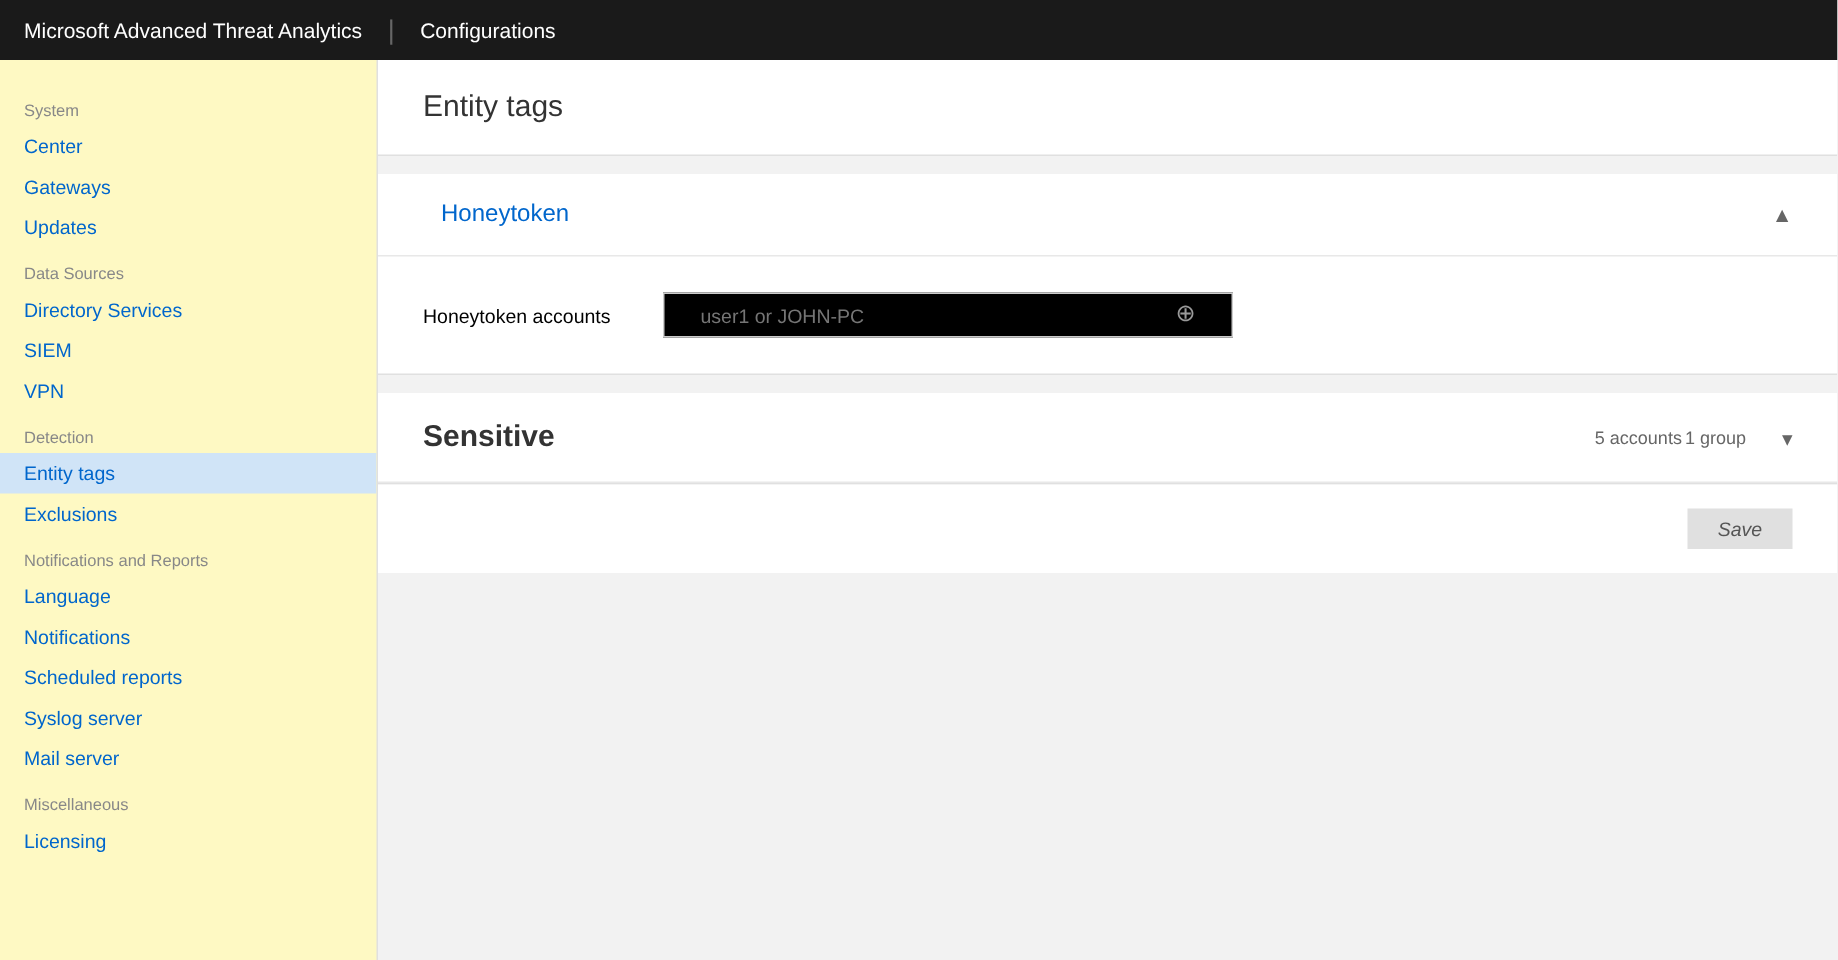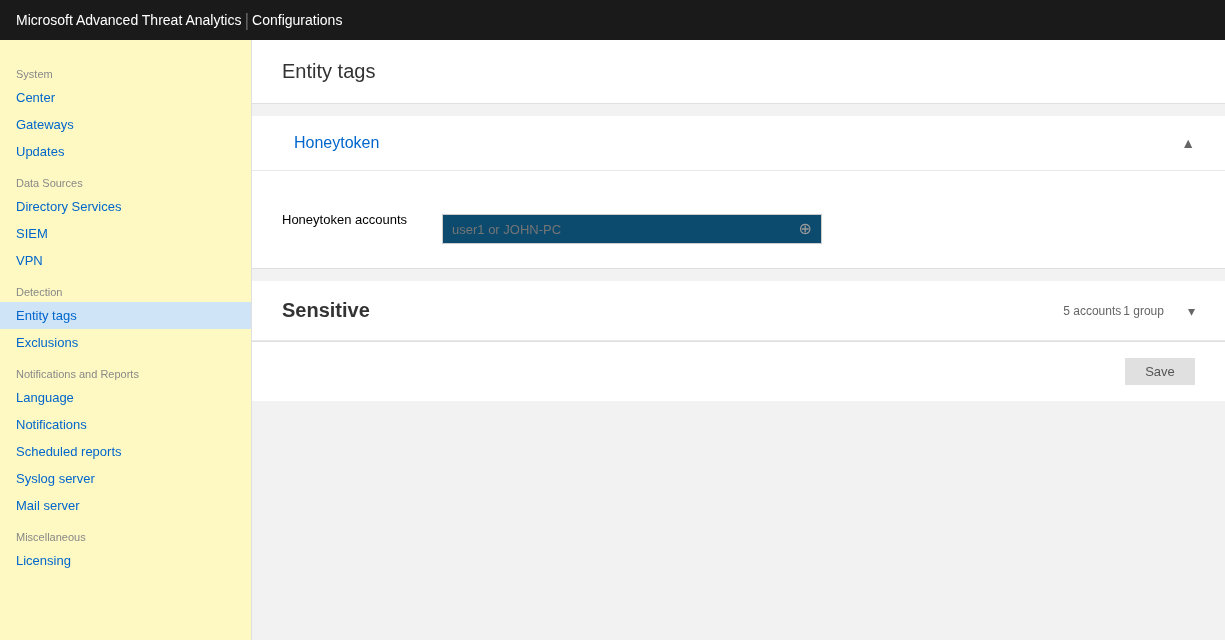--- a/index.html
+++ b/index.html
@@ -6,21 +6,21 @@
     body { font-family: 'Segoe UI', Arial, sans-serif; font-size: 13px; background: #f2f2f2; color: #333; }
 
     
     .topbar {
       background: #1a1a1a;
       color: #fff;
       height: 40px;
       display: flex;
       align-items: center;
       padding: 0 16px;
-      gap: 3px;
+      gap: 17px;
     }
     .topbar-title { font-size: 14px; font-weight: 400; }
     .topbar-divider { color: #666; font-size: 18px; }
     .topbar-section { font-size: 14px; color: #fff; }
 
     
     .layout { display: flex; height: calc(640px - 40px); }
 
     
     .sidebar {
@@ -111,25 +111,24 @@
     }
     .field-label {
       font-size: 13px;
       color: #000000;
       min-width: 140px;
     }
     .field-input-wrapper {
       display: flex;
       align-items: center;
       border: 1px solid #ccc;
-      background: #0c4a6e;
+      background: #000000;
       width: 380px;
       height: 30px;
-      padding: 0 9px;
-      margin-top: 19px;
+      padding: 0 24px;
     }
     .field-input {
       border: none;
       outline: none;
       flex: 1;
       font-size: 13px;
       color: #999;
       background: transparent;
     }
     .add-icon {
@@ -180,20 +179,21 @@
       justify-content: flex-end;
     }
     .save-button {
       background: #e0e0e0;
       border: none;
       padding: 6px 20px;
       font-size: 13px;
       color: #555;
       cursor: pointer;
       min-width: 70px;
+      font-style: italic;
     }
 
     
     .gap { height: 12px; background: #f2f2f2; }
   </style>
 </head>
 <body>
 
 <div class="topbar">
   <span class="topbar-title">Microsoft Advanced Threat Analytics</span>

